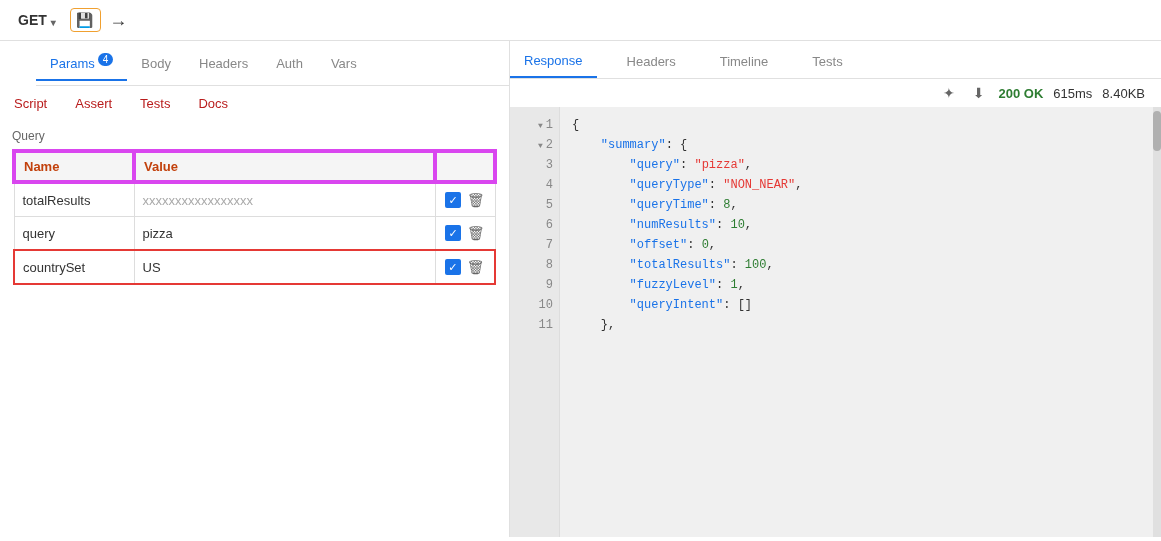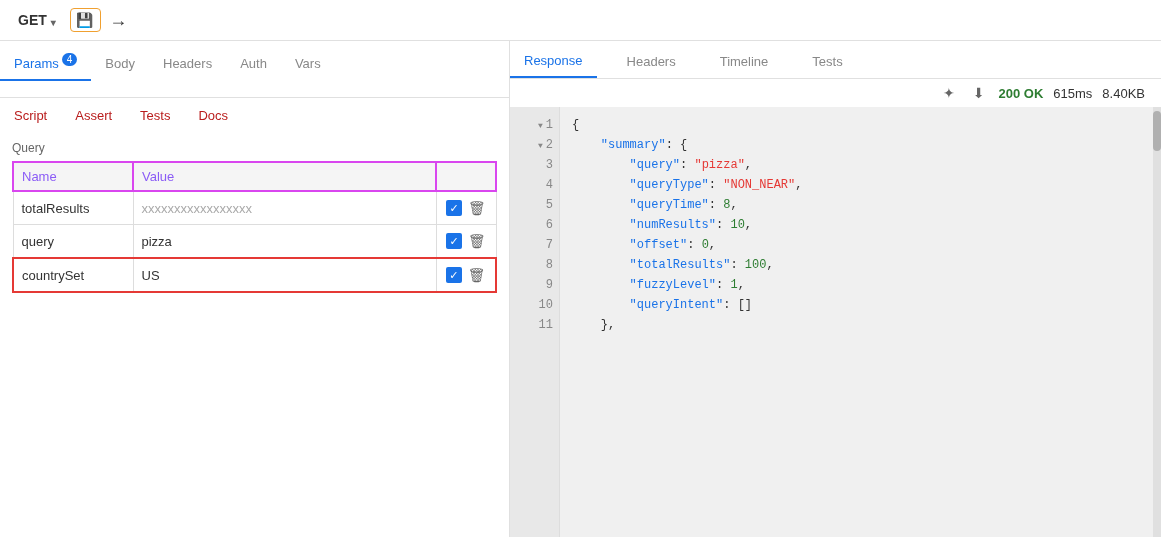--- a/index.html
+++ b/index.html
@@ -83,23 +83,24 @@
       width: 510px;
       border-right: 1px solid #e0e0e0;
       display: flex;
       flex-direction: column;
     }
 
     
     .tabs-row {
       display: flex;
       align-items: center;
-      padding: 6px 0 16px 0;
+      padding: 6px 0 4px 0;
       border-bottom: 1px solid #e0e0e0;
       gap: 0;
+      margin-left: 36px;
     }
 
     .tab {
       padding: 6px 14px 8px 14px;
       cursor: pointer;
       color: #888;
       font-size: 13px;
       position: relative;
     }
 
@@ -149,23 +150,23 @@
 
     .params-table {
       width: 100%;
       border-collapse: collapse;
       font-size: 13px;
     }
 
     .params-table th {
       text-align: left;
       padding: 6px 8px;
-      font-weight: 400;
-      color: #8b5cf6;
-      border: 2px solid #d946ef;
+      font-weight: 700;
+      color: #c2410c;
+      border: 4px solid #d946ef;
       background: #f5f5f5;
     }
 
     .params-table td {
       padding: 8px 8px;
       border: 1px solid #ddd;
       vertical-align: middle;
     }
 
     .params-table .name-col { width: 120px; }

